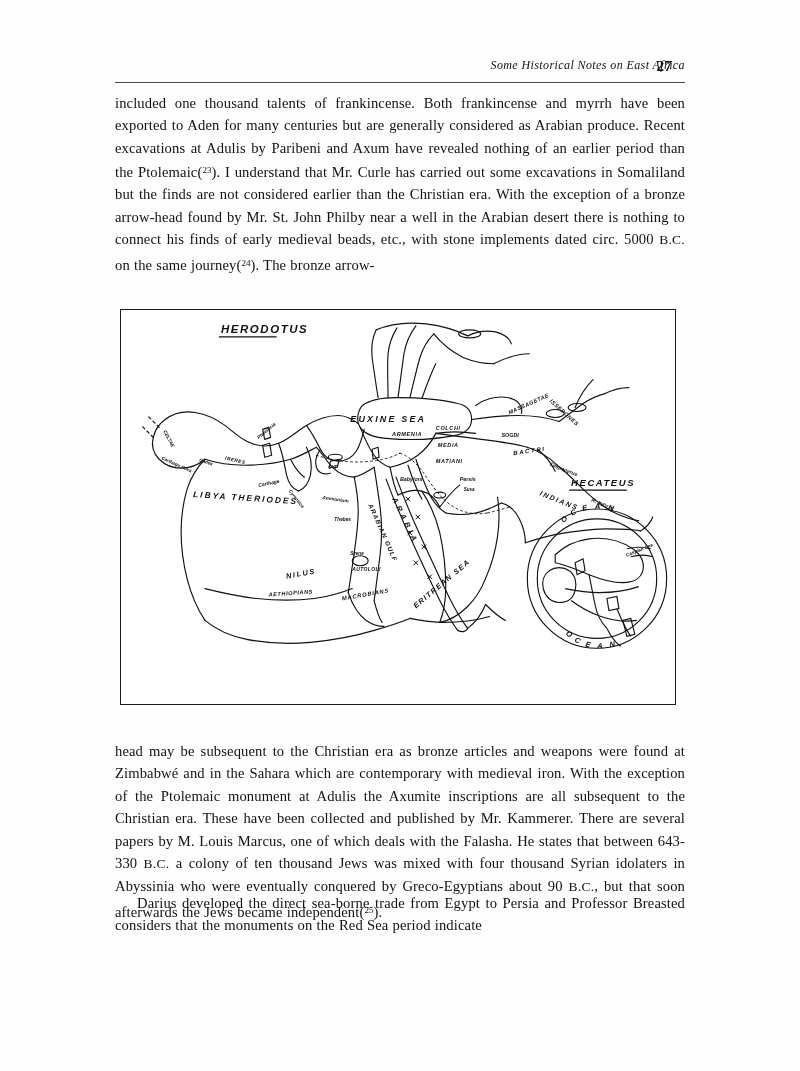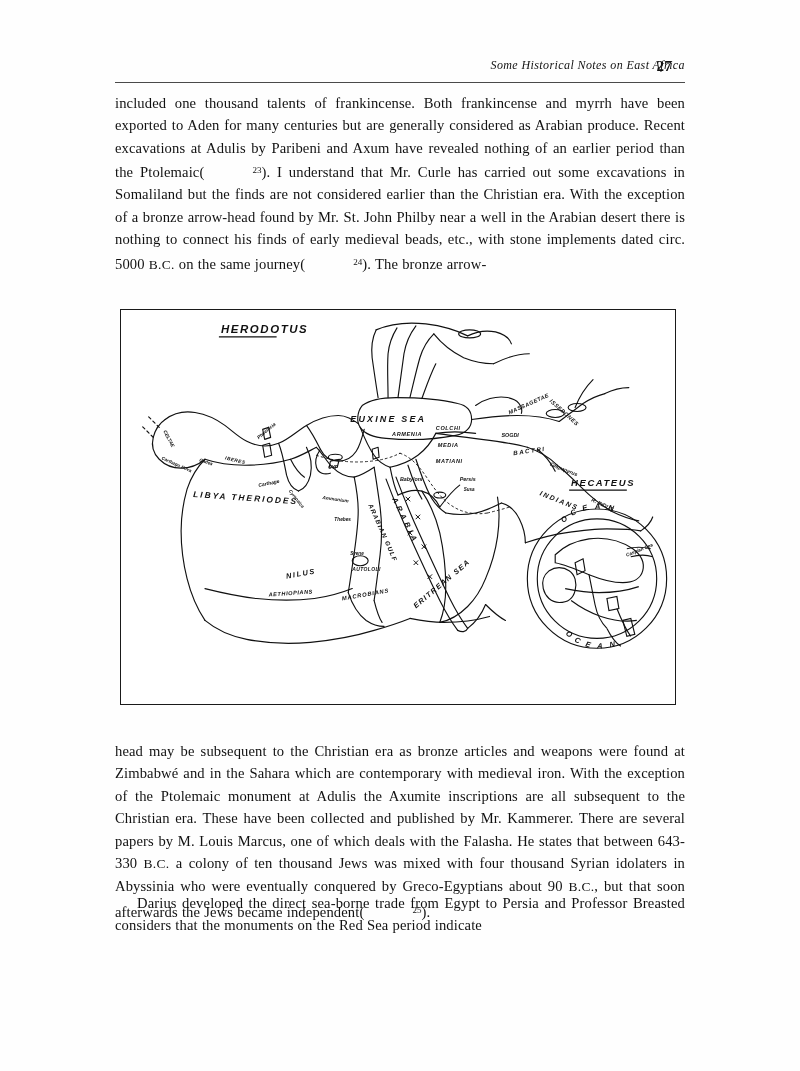--- a/index.html
+++ b/index.html
@@ -78,21 +78,20 @@
   .col p {
     margin: 0;
     text-align: justify;
   }
   .col p.indent { text-indent: 22px; }
 
   sup.fn {
     font-size: 0.62em;
     vertical-align: 0.42em;
     letter-spacing: 0;
-    margin-left: 48px;
   }
   .sc {
     font-variant: small-caps;
     font-size: 0.92em;
     letter-spacing: 0.3px;
   }
 
   
   .figure {
     position: absolute;

